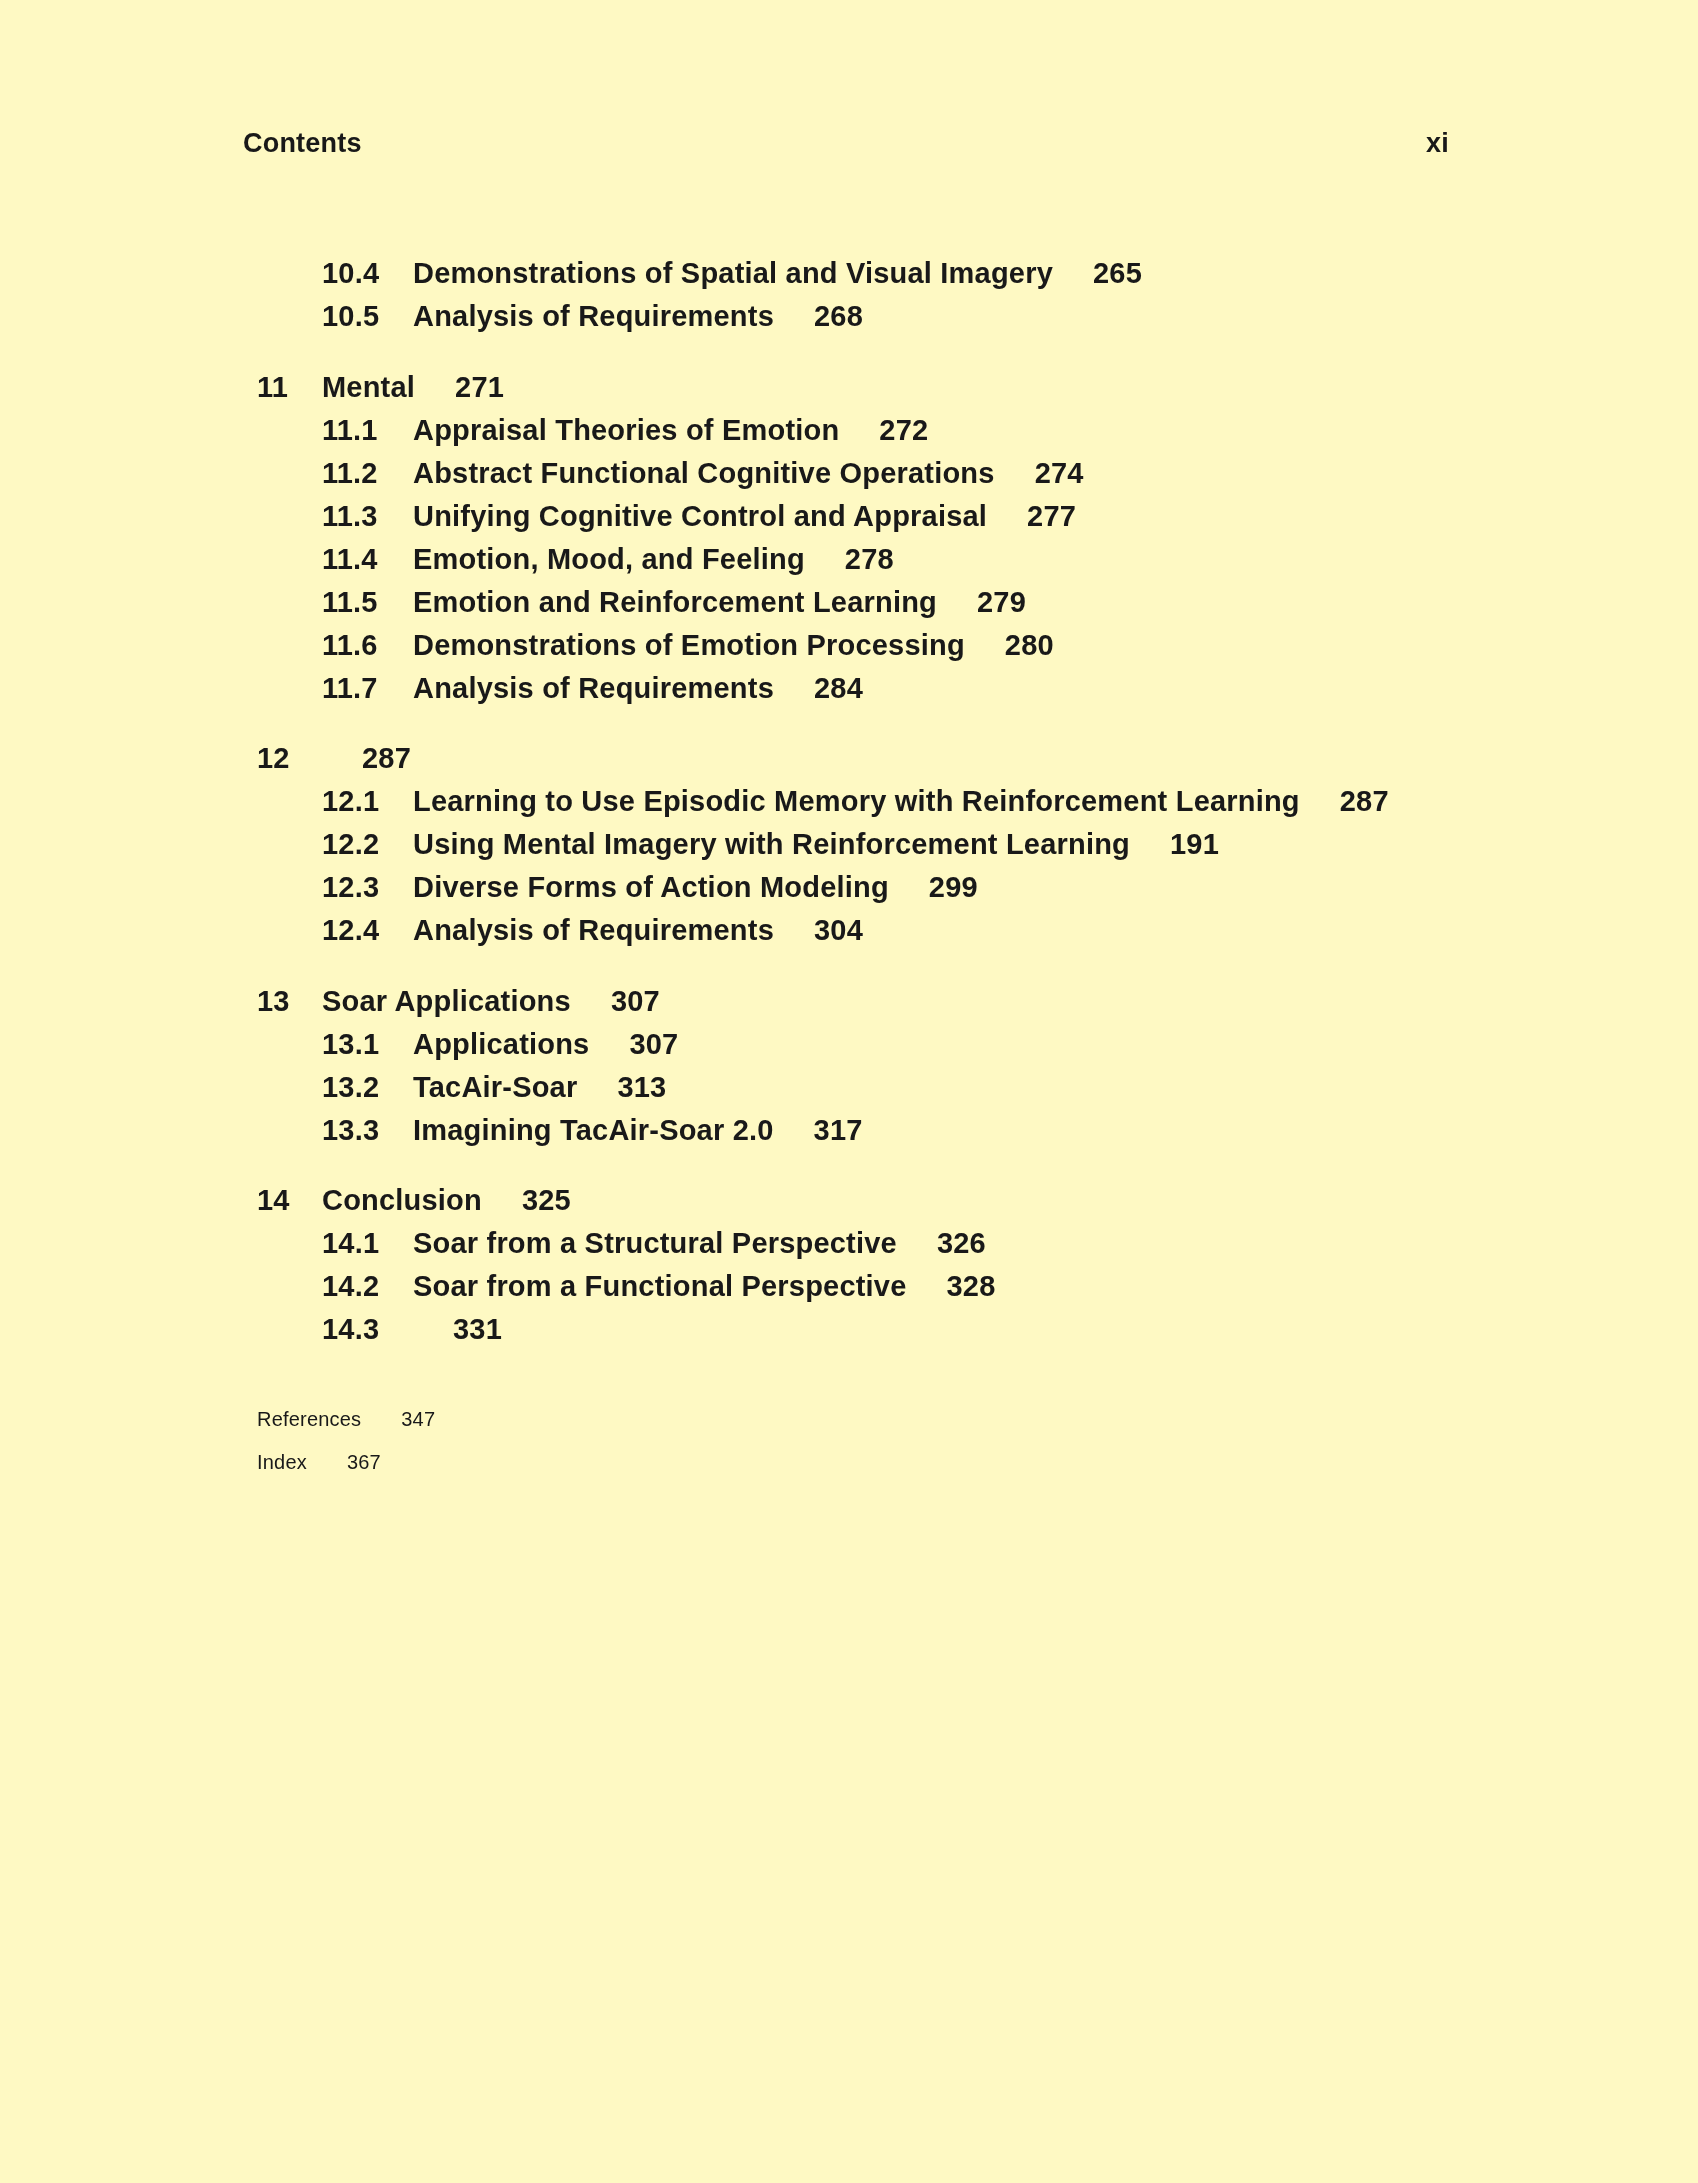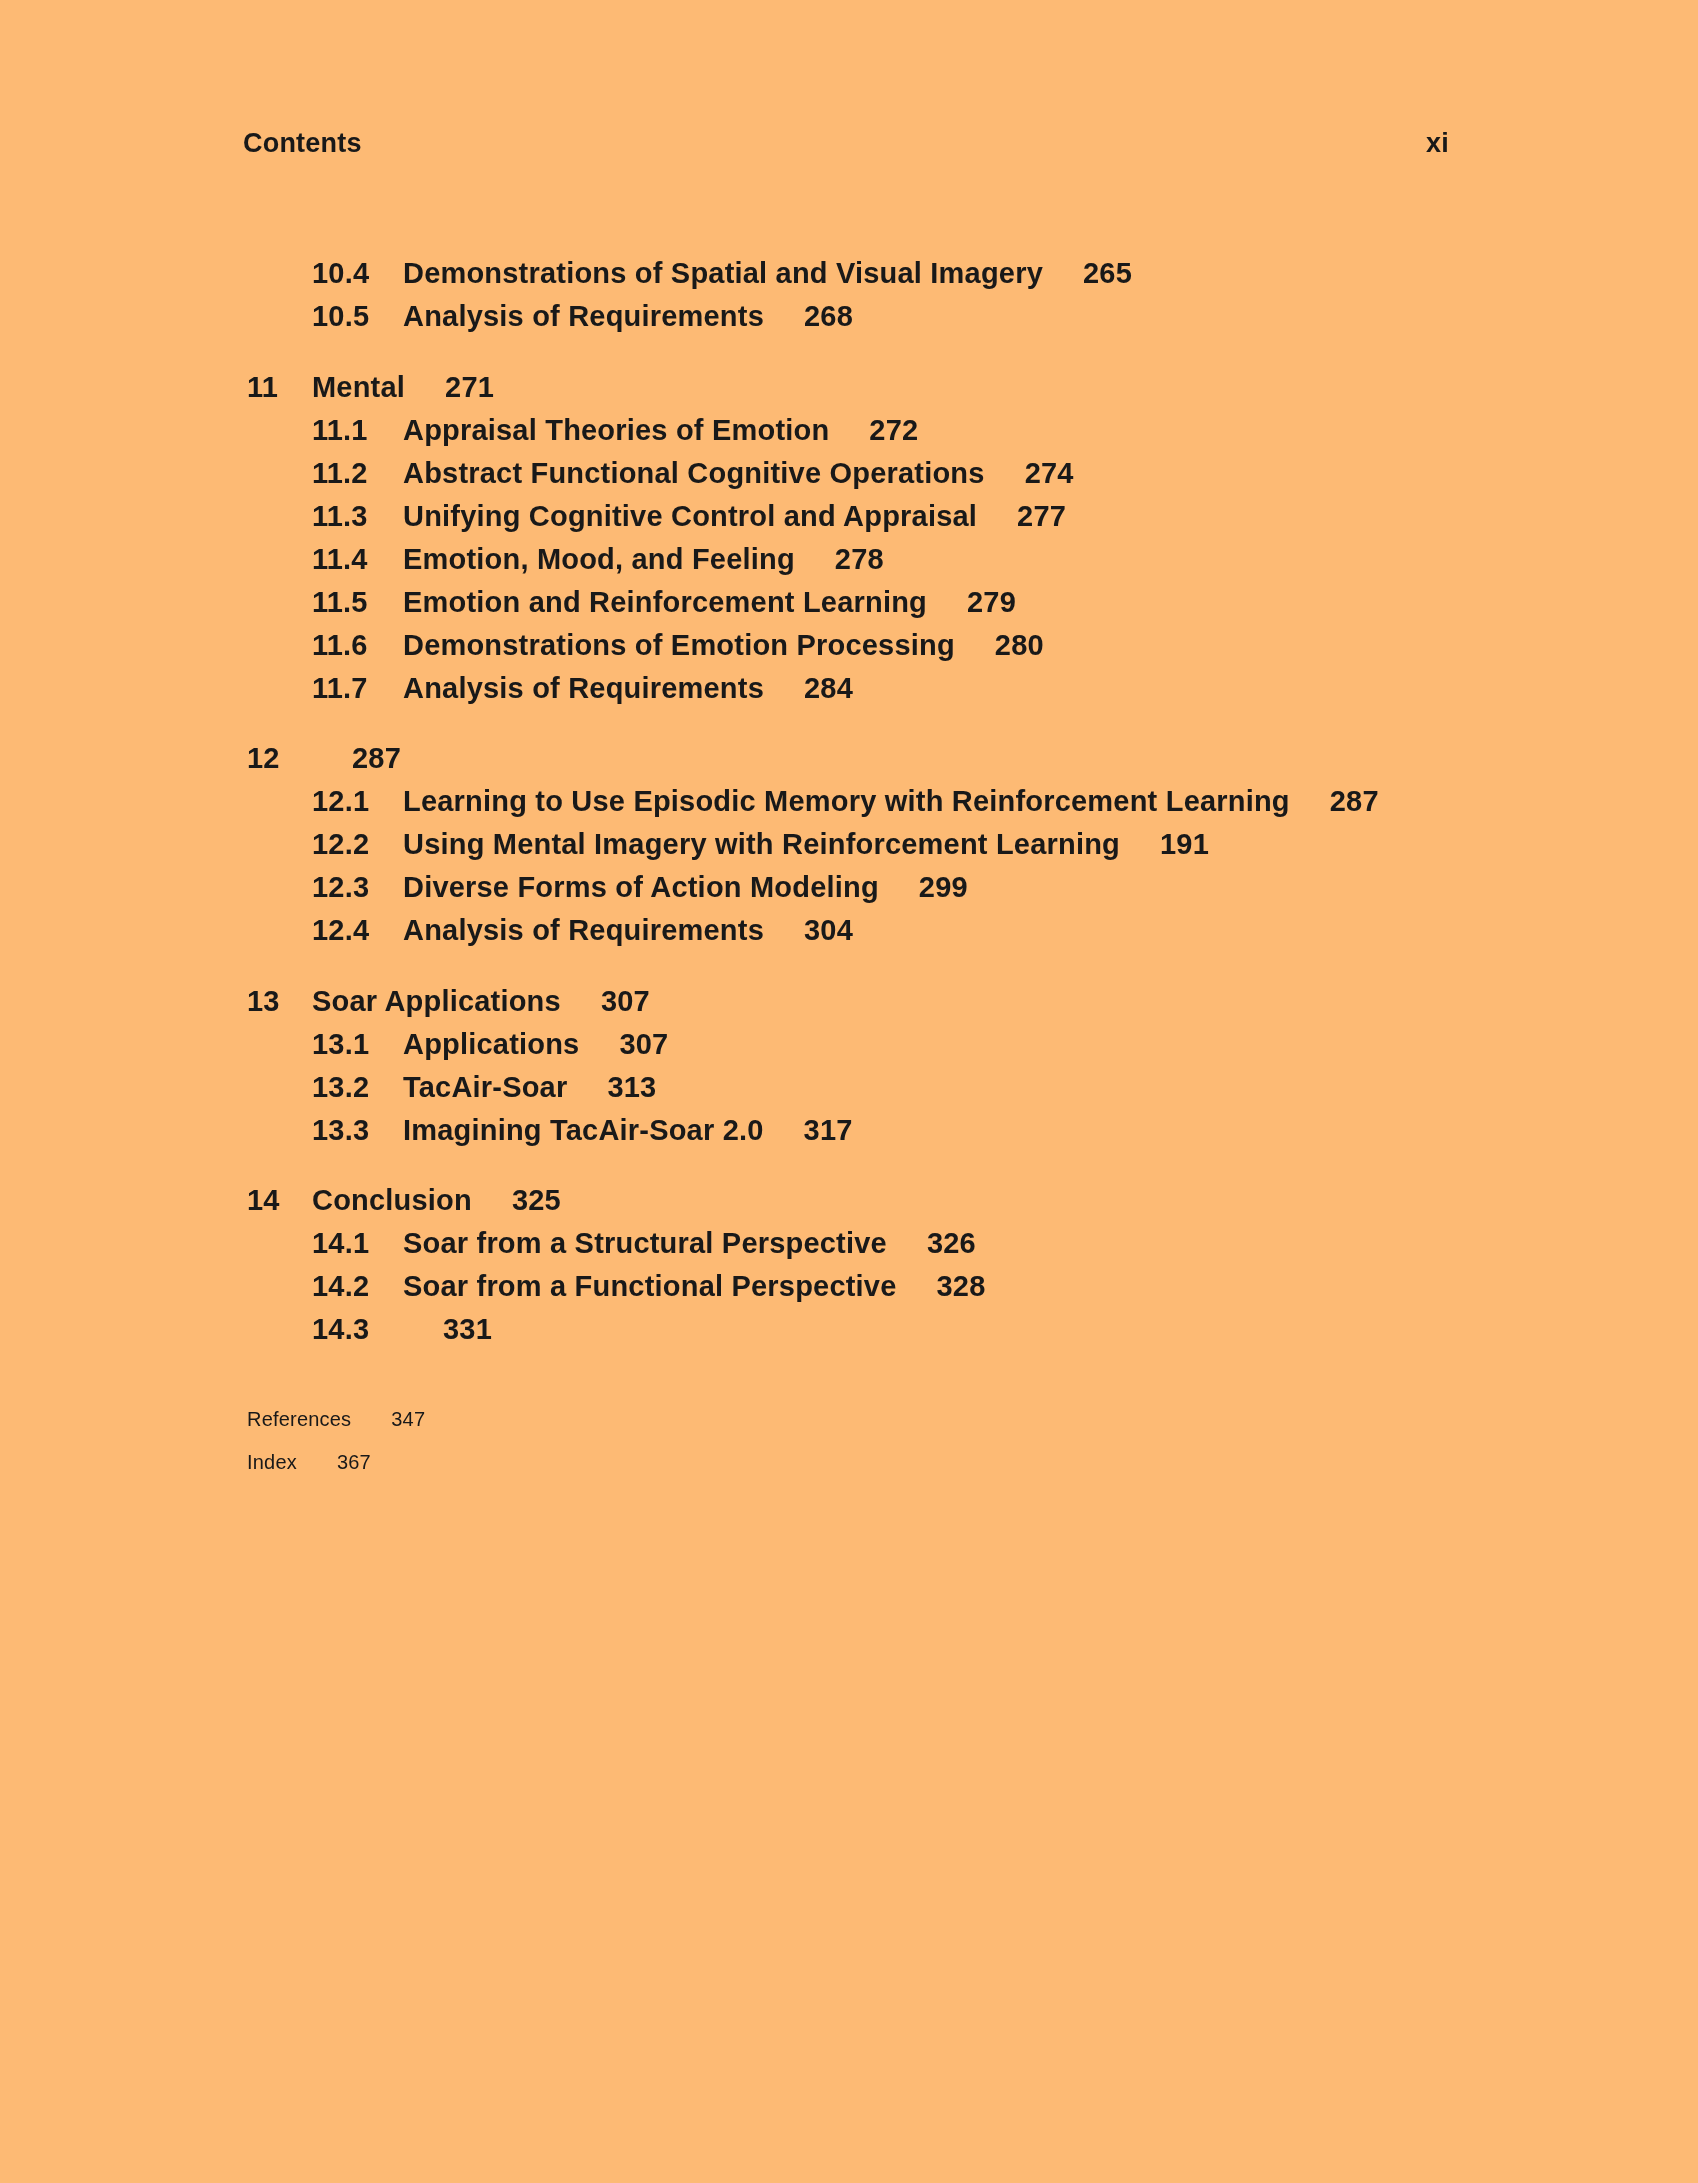--- a/index.html
+++ b/index.html
@@ -11,42 +11,42 @@
     width: 1698px;
     height: 2183px;
     font-family: "Liberation Sans", sans-serif;
     color: #191919;
     -webkit-font-smoothing: antialiased;
   }
   .page {
     position: relative;
     width: 1698px;
     height: 2183px;
-    background: #fdba74;
+    background: #fef9c3;
     overflow: hidden;
   }
   .running-head {
     position: absolute;
     top: 128px;
     left: 243px;
     right: 249px;
     display: flex;
     justify-content: space-between;
     align-items: baseline;
     font-size: 27px;
     font-weight: 700;
     letter-spacing: 0.2px;
   }
   .running-head .folio {
     font-weight: 700;
   }
   .toc-content {
     position: absolute;
     top: 252px;
-    left: 247px;
+    left: 257px;
     right: 162px;
   }
   .row {
     display: flex;
     align-items: baseline;
     line-height: 43px;
     font-size: 29px;
     font-weight: 700;
     letter-spacing: 0.2px;
     white-space: nowrap;

